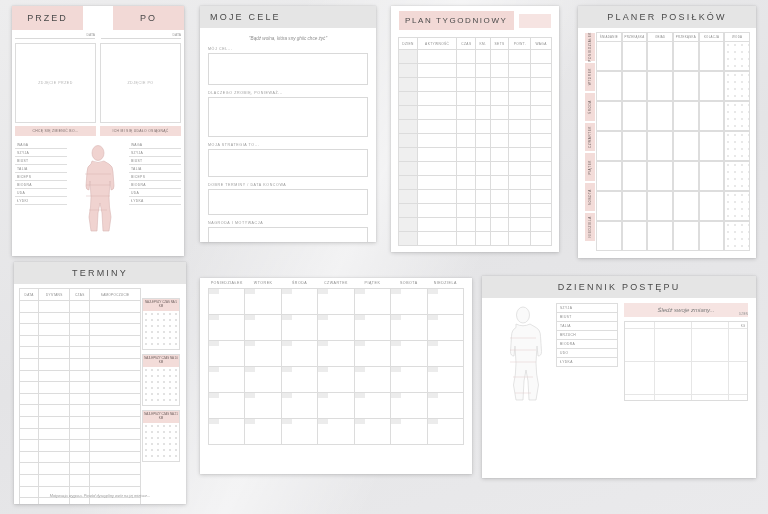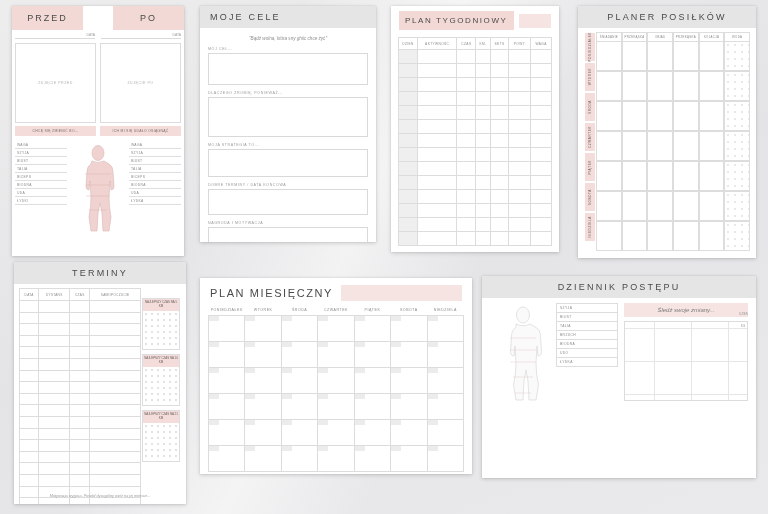--- a/index.html
+++ b/index.html
@@ -623,24 +623,20 @@
         </div>
         <div class="sidebox" style="top: 148px;">
           <div class="cap">NAJLEPSZY CZAS NA 21 KM</div>
           <div class="dots"></div>
         </div>
       </div>
     <div class="motto">Motywacja wygasa. Powód dyscypliny wzór na jej miejsce...</div>
   </div>
 
   <div class="sheet" id="s6">
-    <div class="topline">
-      <div class="t">PLAN MIESIĘCZNY</div>
-      <div class="fill"></div>
-    </div>
     <table>
       <thead>
           <tr id="s6-head">
             <th>PONIEDZIAŁEK</th>
             <th>WTOREK</th>
             <th>ŚRODA</th>
             <th>CZWARTEK</th>
             <th>PIĄTEK</th>
             <th>SOBOTA</th>
             <th>NIEDZIELA</th>

